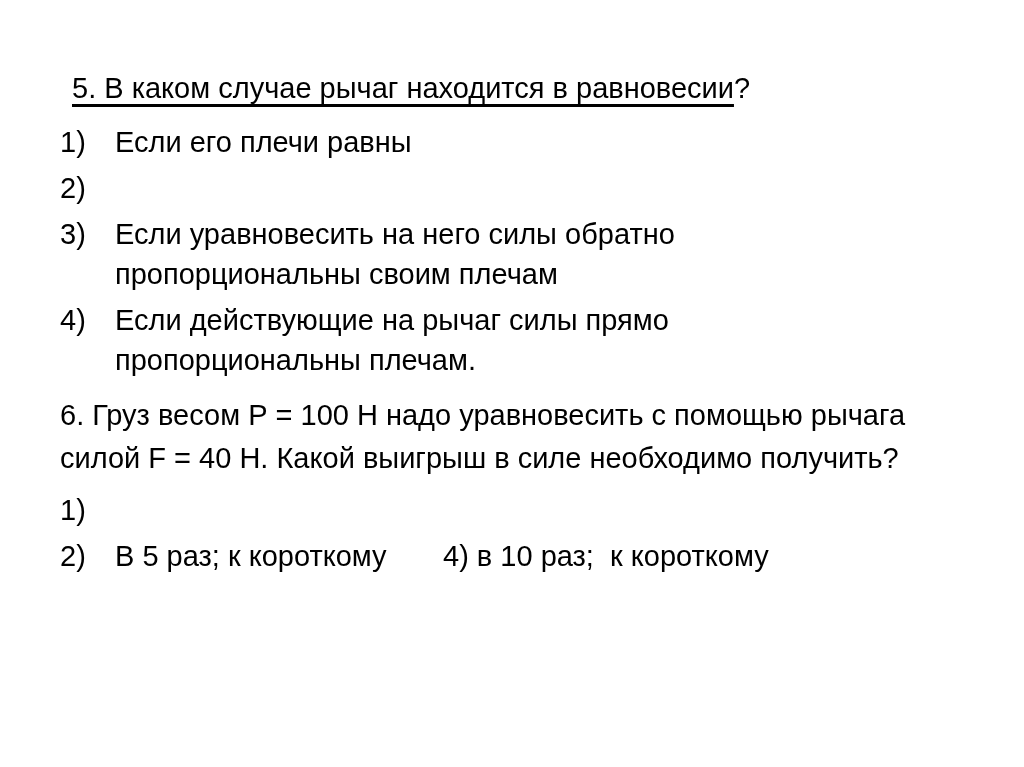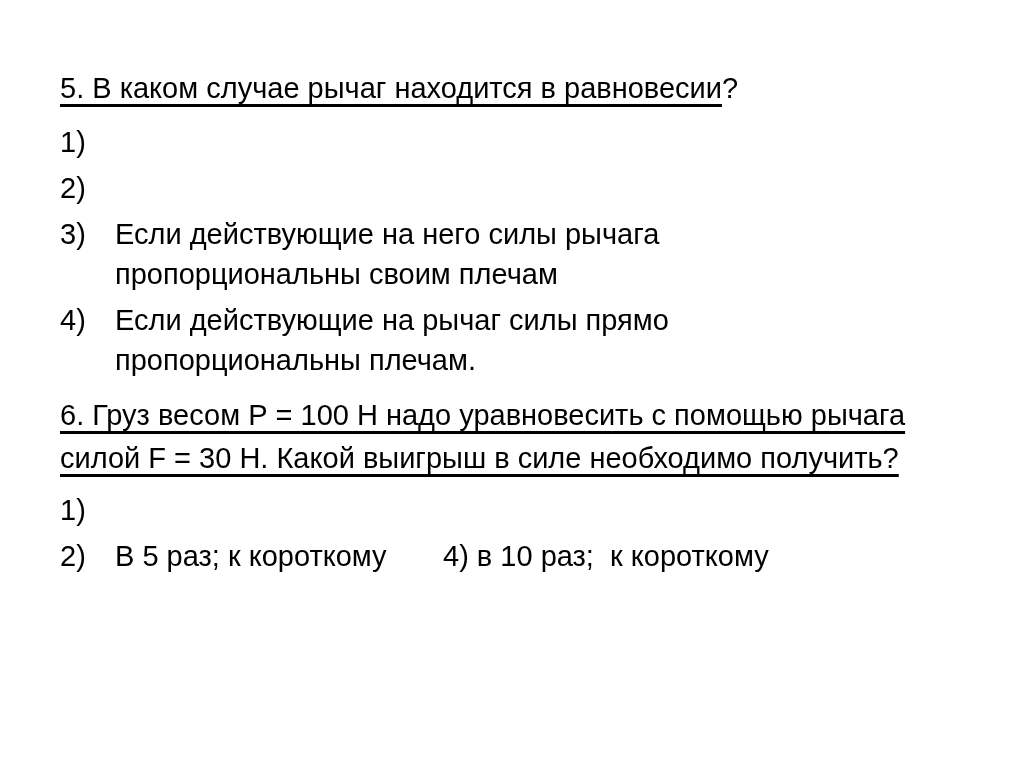--- a/index.html
+++ b/index.html
@@ -21,79 +21,79 @@
     box-sizing: border-box;
     padding: 70px 54px 0 60px;
   }
   .u {
     text-decoration: underline;
     text-decoration-thickness: 2.5px;
     text-underline-offset: 6px;
   }
   .q-title {
     line-height: 36px;
-    margin: 0 0 16px 0;
+    margin: 0 0 16px 12px;
     white-space: pre;
   }
   .item {
     display: flex;
     line-height: 40px;
     margin: 0 0 6px 0;
   }
   .item .num {
     flex: 0 0 55px;
     white-space: pre;
   }
   .item .txt {
     white-space: pre;
   }
   .q6 {
     margin: 14px 0 10px 0;
   }
   .q6 .q6-line {
     line-height: 43px;
     white-space: pre;
-    text-decoration: underline;
     text-decoration-thickness: 2.5px;
     text-underline-offset: 6px;
   }
   .opts6 .item {
     line-height: 40px;
   }
 </style>
 </head>
 <body>
 
 <div class="slide">
 
   <div class="q-title"><span class="u">5. В каком случае рычаг находится в равновесии</span><span>?</span></div>
 
   <div class="item">
     <span class="num">1)</span>
+    <span class="txt">Если его плечи равны</span>
   </div>
 
   <div class="item">
     <span class="num">2)</span>
   </div>
 
   <div class="item">
     <span class="num">3)</span>
-    <span class="txt">Если действующие на него силы рычага
+    <span class="txt">Если уравновесить на него силы обратно
 пропорциональны своим плечам</span>
   </div>
 
   <div class="item">
     <span class="num">4)</span>
     <span class="txt">Если действующие на рычаг силы прямо
 пропорциональны плечам.</span>
   </div>
 
   <div class="q6">
     <div class="q6-line">6. Груз весом Р = 100 Н надо уравновесить с помощью рычага</div>
-    <div class="q6-line">силой F = 30 Н. Какой выигрыш в силе необходимо получить?</div>
+    <div class="q6-line">силой F = 40 Н. Какой выигрыш в силе необходимо получить?</div>
   </div>
 
   <div class="opts6">
     <div class="item">
       <span class="num">1)</span>
     </div>
     <div class="item">
       <span class="num">2)</span>
       <span class="txt">В 5 раз; к короткому       4) в 10 раз;  к короткому</span>
     </div>

